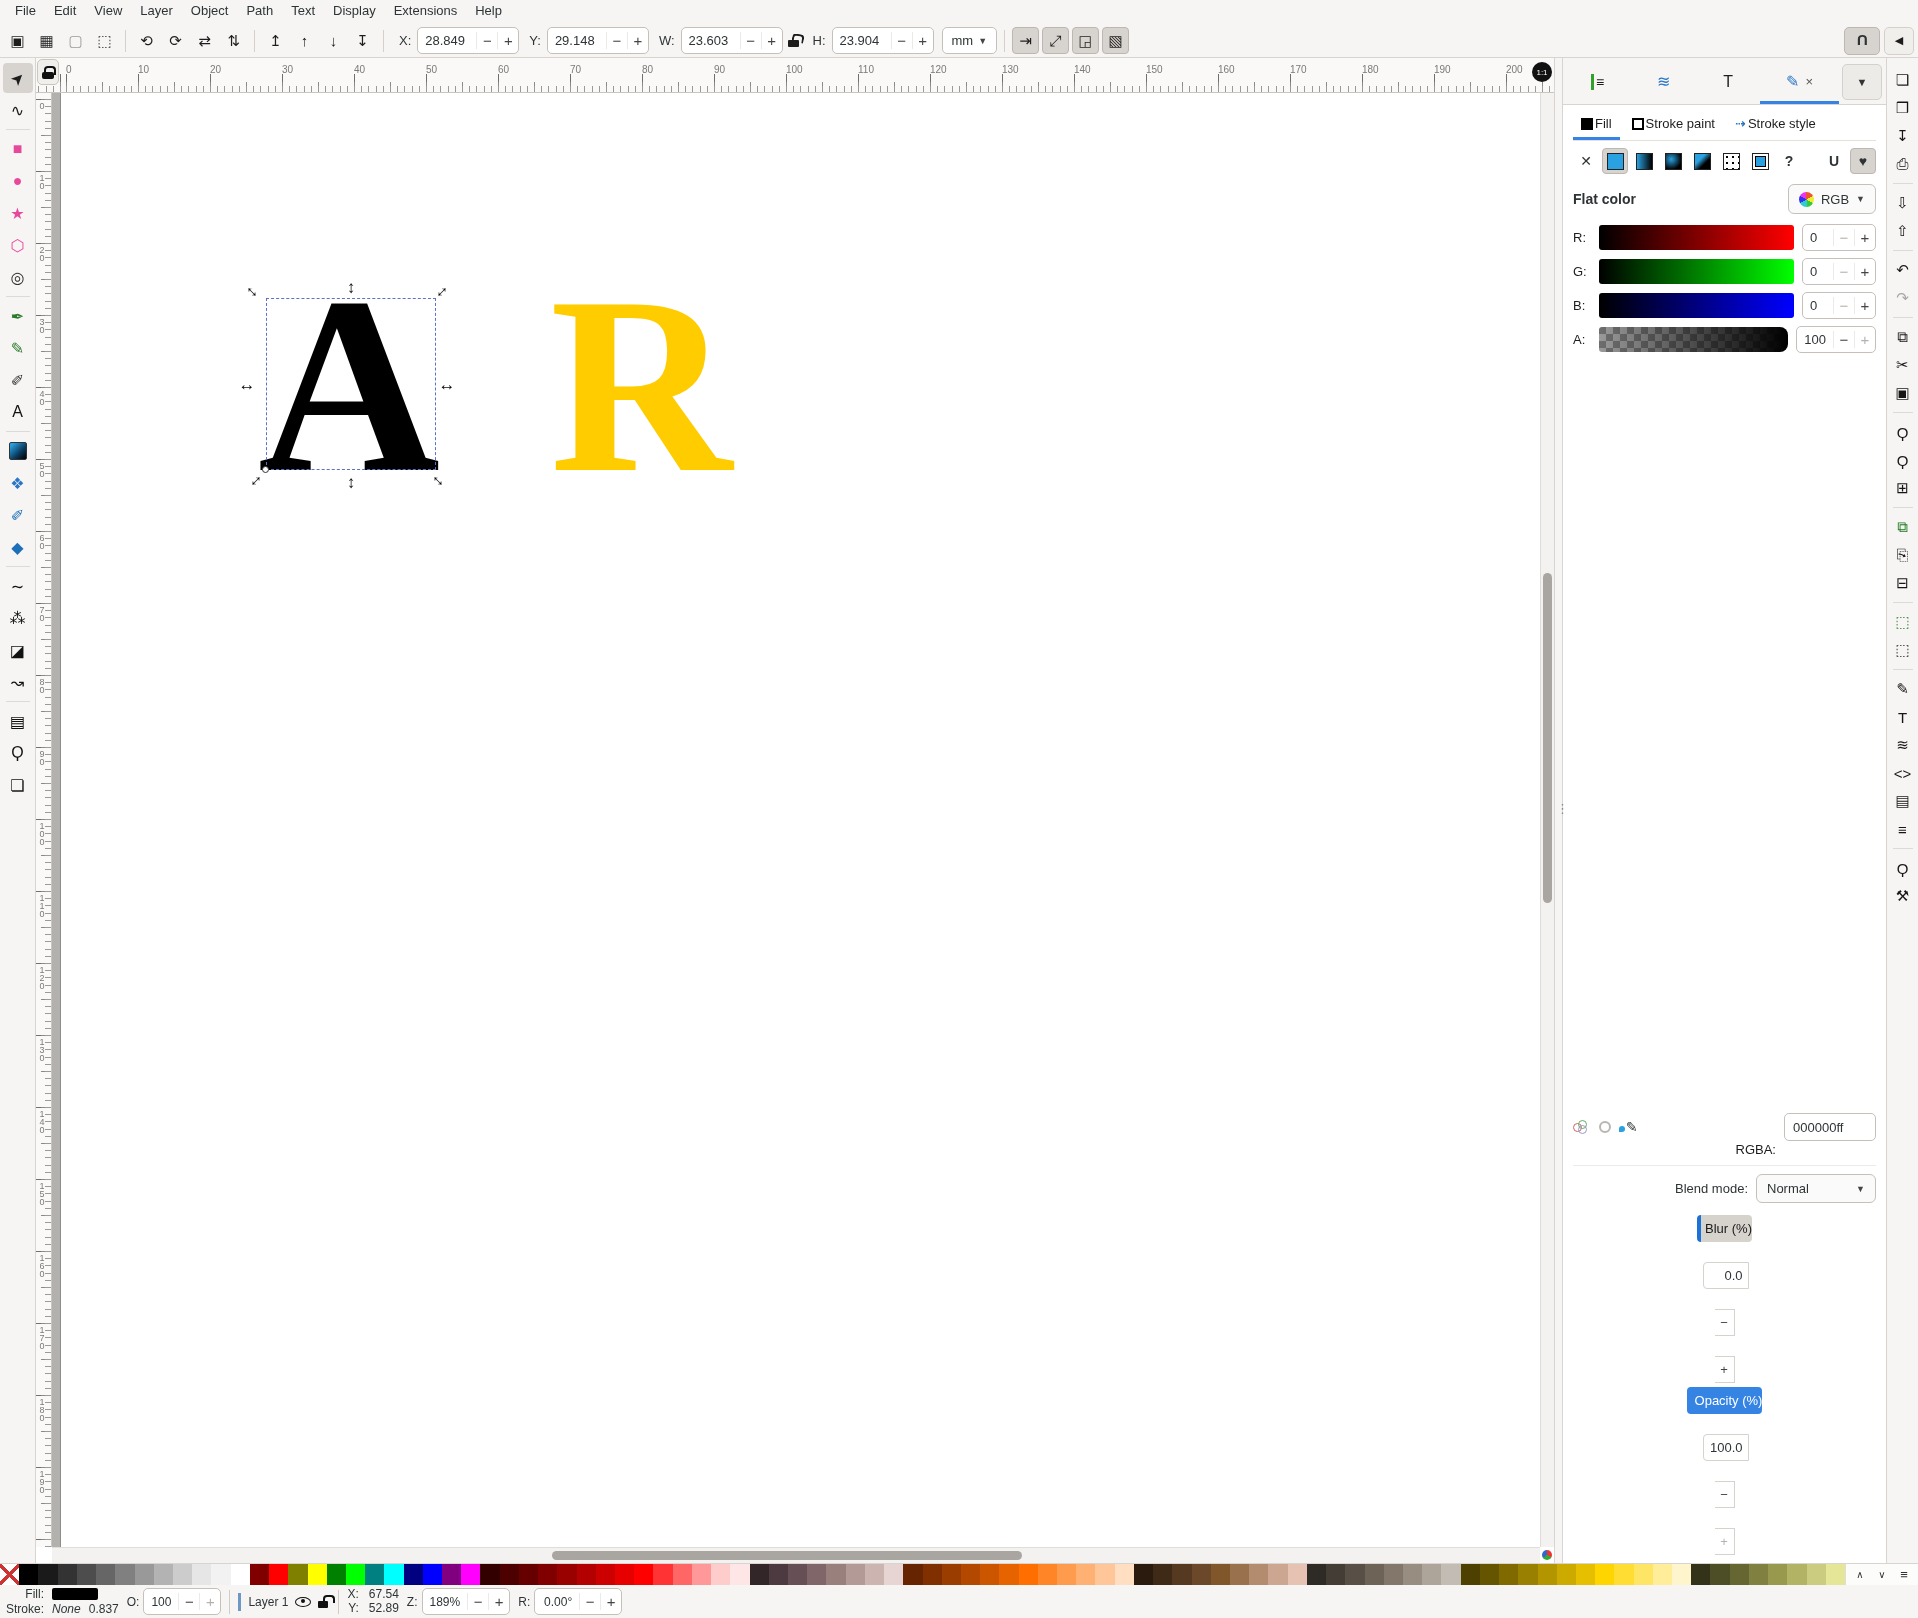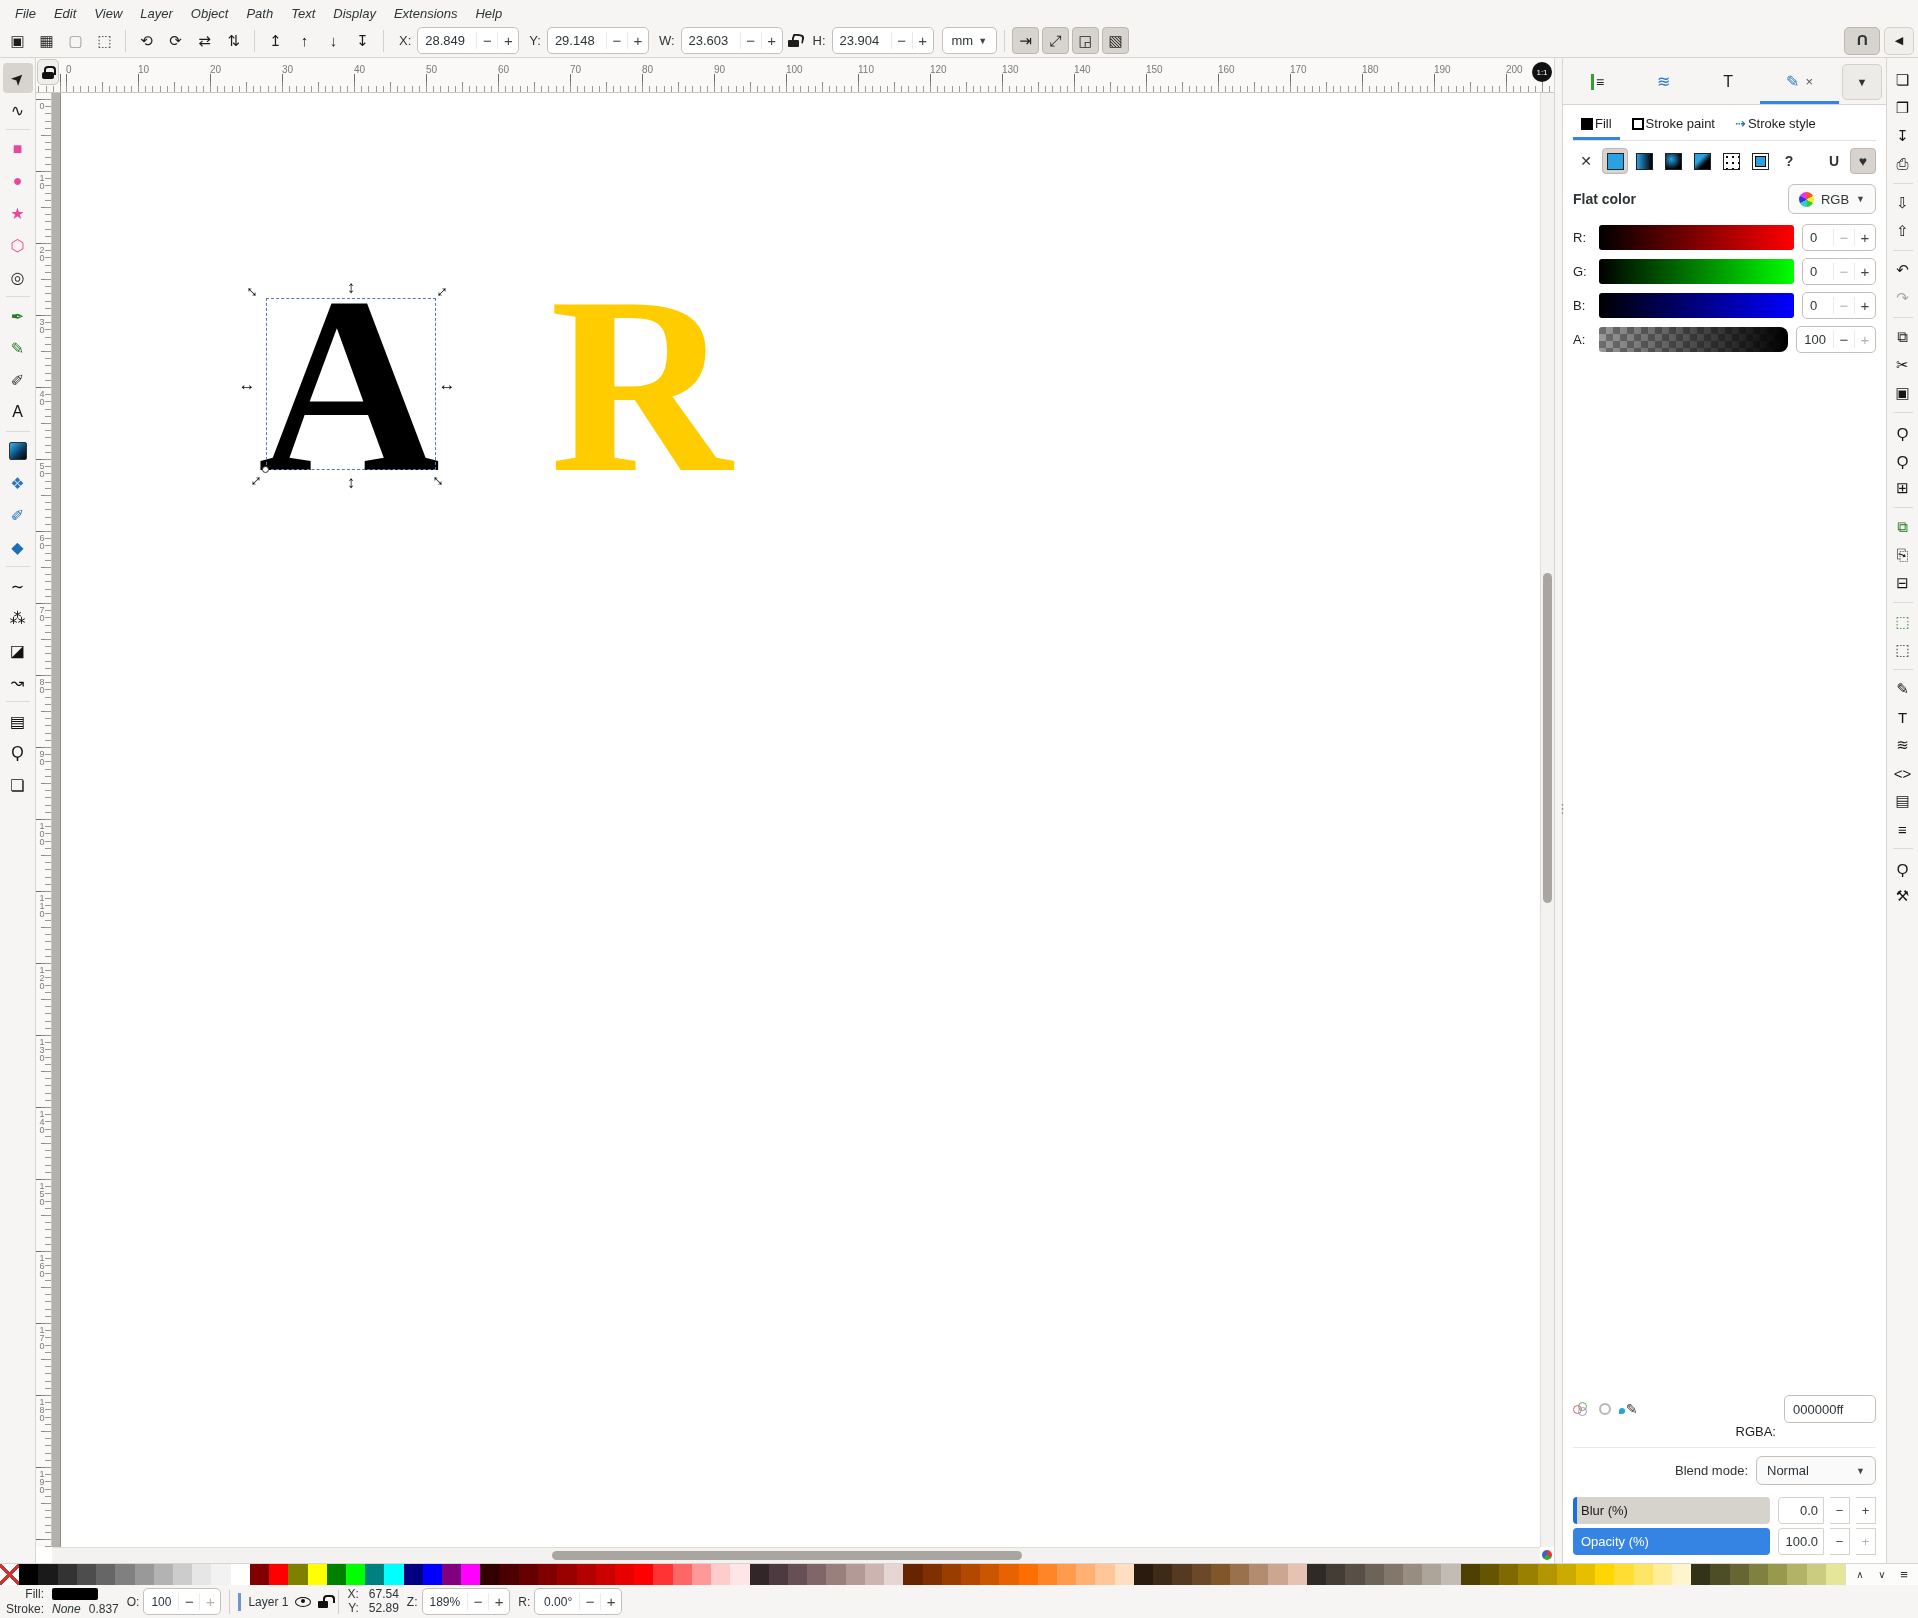--- a/index.html
+++ b/index.html
@@ -1,21 +1,21 @@
 <!DOCTYPE html>
 <html><head>
 <meta charset="utf-8">
 <style>
   * { box-sizing: border-box; margin: 0; padding: 0; }
   html,body { width:1918px; height:1618px; }
   body { font-family:"Liberation Sans","DejaVu Sans",sans-serif; font-size:13px; color:#2e3436; background:#f6f5f4; overflow:hidden; }
   .app { position:relative; width:1918px; height:1618px; display:flex; flex-direction:column; background:#f6f5f4; }
 
   
-  .menubar { height:24px; display:flex; align-items:flex-end; padding-left:6px; background:#f6f5f4; flex:0 0 auto;font-style:italic; }
+  .menubar { height:24px; display:flex; align-items:flex-start; padding-left:6px; background:#f6f5f4; flex:0 0 auto; }
   .menu-item { padding:3px 9px; border-radius:3px; cursor:default; }
 
   
   .toolbar { height:34px; display:flex; align-items:center; gap:2px; padding:0 4px; background:#f6f5f4; border-bottom:1px solid #d8d4cf; flex:0 0 auto; }
   .tb-btn { width:27px; height:27px; display:flex; align-items:center; justify-content:center; border-radius:4px; font-size:15px; color:#1d1d1d; }
   .tb-btn.toggled { background:#d7d3cf; border:1px solid #bdb7b1; }
   .tb-btn.disabled { color:#9a9a98; }
   .tb-sep { width:1px; height:22px; background:#d5d0cb; margin:0 5px; }
   .spin { display:flex; align-items:center; height:27px; background:#fff; border:1px solid #c6c0ba; border-radius:5px; overflow:hidden; }
   .spin-val { padding:0 7px; min-width:58px; }
@@ -137,21 +137,21 @@
   .trio i:nth-child(1){ left:0; top:3px; border-color:#c66; }
   .trio i:nth-child(2){ left:5px; top:0; border-color:#6a6; }
   .trio i:nth-child(3){ left:5px; top:5px; border-color:#99c; }
   .ring { width:12px; height:12px; border:2px solid #b9b6b2; border-radius:50%; }
   .dropper { font-size:14px; transform:rotate(0deg); }
   .dropper::before { content:""; display:inline-block; width:6px; height:6px; background:#2aa1e0; border-radius:50% 50% 50% 0; margin-right:1px; }
   .rgba-label { margin-left:auto; color:#1d1d1d;margin-top:45px; }
   .rgba-input { width:92px; height:28px; border:1px solid #c6c0ba; border-radius:5px; background:#fff; display:flex; align-items:center; padding:0 8px; }
   .blend-row { display:flex; align-items:center; justify-content:flex-end; gap:8px; padding:8px 0; }
   .blend-dd { display:flex; align-items:center; justify-content:space-between; width:120px; height:29px; padding:0 10px; border:1px solid #c6c0ba; border-radius:6px; background:#fbfafa; }
-  .fxrow { display:flex; align-items:center; gap:6px; margin-top:4px; }
+  .fxrow { display:flex; align-items:center; gap:20px; margin-top:4px;flex-direction:column; }
   .fx-track { flex:1 1 auto; height:27px; border-radius:4px; display:flex; align-items:center; padding-left:8px; }
   .blur-track { background:linear-gradient(90deg,#1c71d8 0 4px,#d6d2cc 4px); color:#1a1a1a; }
   .opa-track { background:#3584e4; color:#fff; }
   .fx-val { width:46px; height:27px; background:#fff; border:1px solid #d6d2cc; display:flex; align-items:center; justify-content:flex-end; padding-right:5px; border-radius:4px 0 0 4px; margin-left:2px; }
   .fx-btn { width:20px; height:27px; background:#fff; border:1px solid #d6d2cc; border-left:none; display:flex; align-items:center; justify-content:center; color:#444; }
   .fx-btn.dim { color:#b5b2ae; }
 
   
   .commands { width:32px; background:#f6f5f4; border-left:1px solid #d8d4cf; display:flex; flex-direction:column; align-items:center; padding-top:8px; }
   .cmd { width:26px; height:26px; display:flex; align-items:center; justify-content:center; font-size:15px; color:#161616; margin:1px 0; border-radius:4px; }

